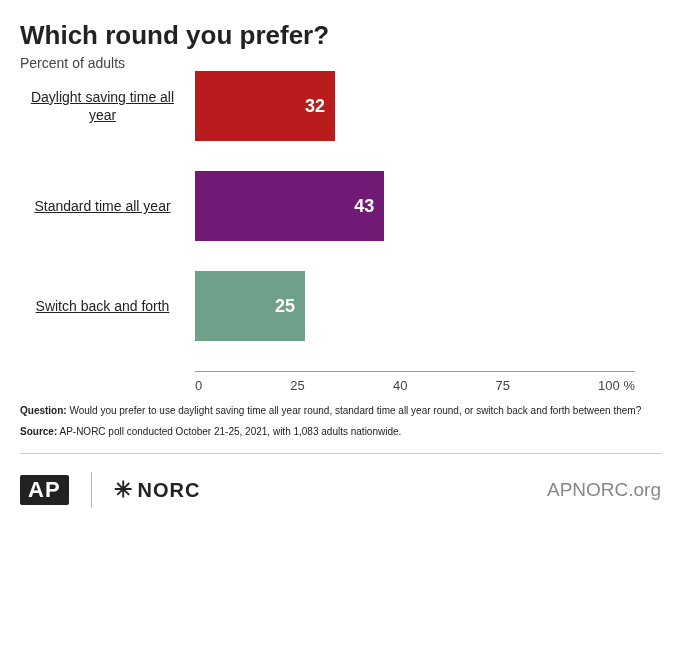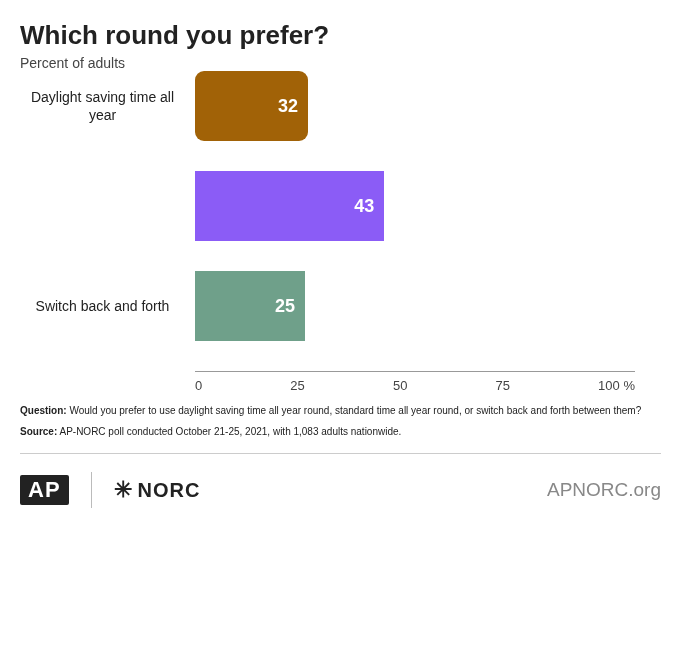--- a/index.html
+++ b/index.html
@@ -38,20 +38,21 @@
     }
 
     .bar-label {
       position: absolute;
       left: -175px;
       width: 165px;
       text-align: center;
       font-size: 14px;
       color: #222;
       line-height: 1.3;
+      text-decoration: underline;
     }
 
     .bar-track {
       width: 100%;
       position: relative;
       height: 70px;
       display: flex;
       align-items: center;
     }
 
@@ -159,46 +160,47 @@
 <h1 class="chart-title">Which round you prefer?</h1>
 <p class="chart-subtitle">Percent of adults</p>
 
 <div class="chart-area">
   <div class="chart-inner">
 
     <div id="bars-container">
         <div class="bar-group">
           <div class="bar-label">Daylight saving time all year</div>
           <div class="bar-track">
-            <div class="bar-fill" style="width: 113px; background-color: #a16207; border-radius: 9px;">
+            <div class="bar-fill" style="width: 140px; background-color: #b91c1c;">
               <span class="bar-value">32</span>
             </div>
           </div>
         </div>
         <div class="bar-group">
+          <div class="bar-label">Standard time all year</div>
           <div class="bar-track">
-            <div class="bar-fill" style="width: 189.2px; background-color: #8b5cf6;">
+            <div class="bar-fill" style="width: 189.2px; background-color: #701a75;">
               <span class="bar-value">43</span>
             </div>
           </div>
         </div>
         <div class="bar-group">
           <div class="bar-label">Switch back and forth</div>
           <div class="bar-track">
             <div class="bar-fill" style="width: 110px; background-color: rgb(111, 160, 138);">
               <span class="bar-value">25</span>
             </div>
           </div>
         </div>
       </div>
 
     <div class="x-axis" id="x-axis-container">
     <span class="x-axis-tick">0</span>
         <span class="x-axis-tick">25</span>
-        <span class="x-axis-tick">50</span>
+        <span class="x-axis-tick">40</span>
         <span class="x-axis-tick">75</span>
         <span class="x-axis-tick">100 %</span>
       </div>
   </div>
 </div>
 
 <div class="footnote">
   <b>Question:</b><span> Would you prefer to use daylight saving time all year round, standard time all year round, or switch back and forth between them?</span>
 </div>
 <div class="footnote">

